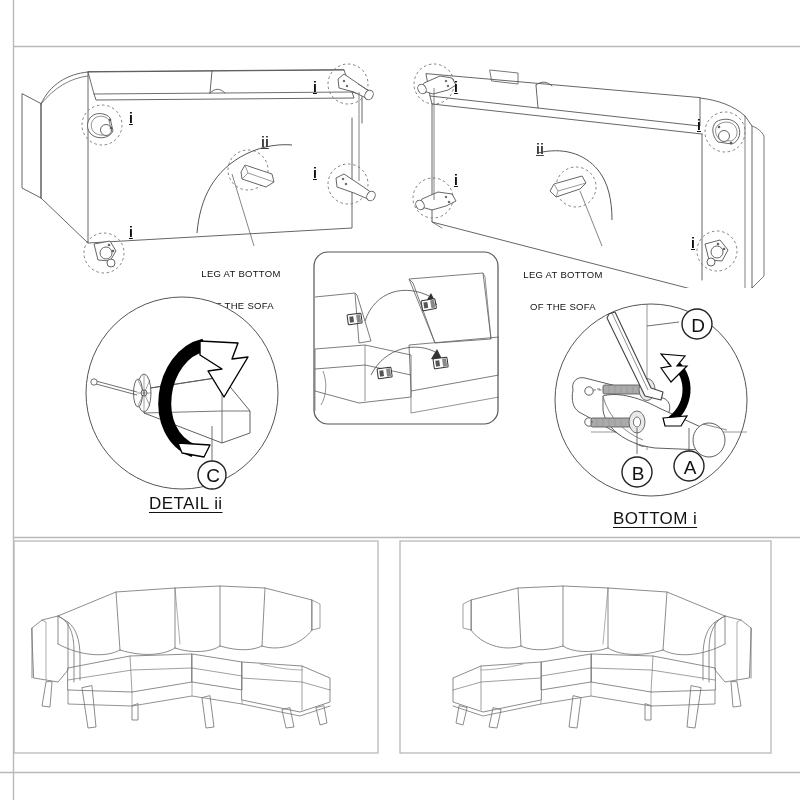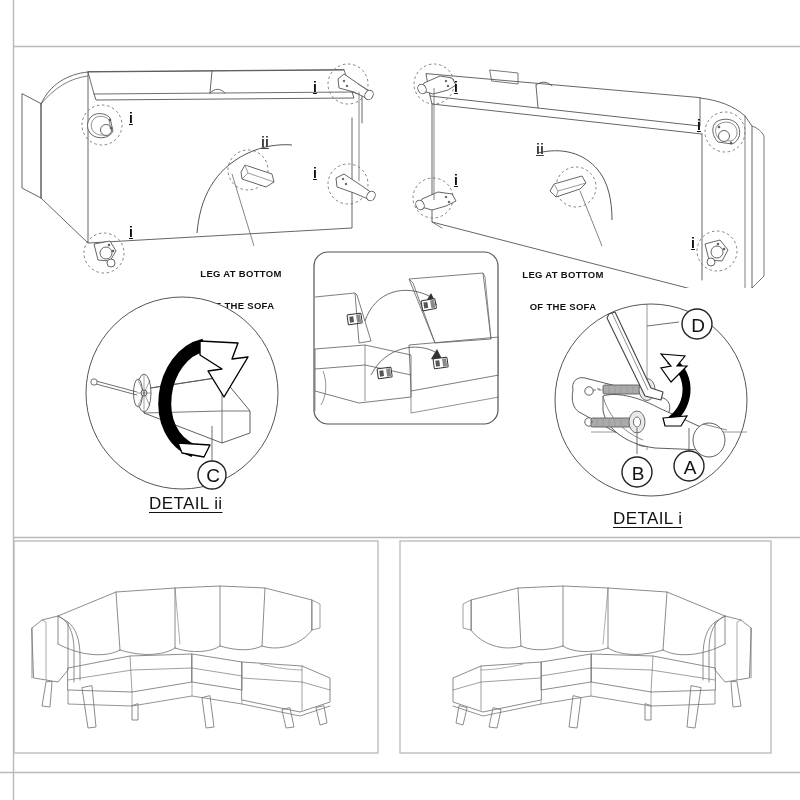--- a/index.html
+++ b/index.html
@@ -29,21 +29,21 @@
     color: #111;
   }
   .callout-ii {
     font-size: 14px;
     font-weight: 700;
     text-decoration: underline;
     color: #404040;
   }
   .legtext {
     font-size: 9.5px;
-    font-weight: 700;
+    font-weight: 400;
     letter-spacing: 0.3px;
     text-align: center;
     color: #111;
   }
   .detail-title {
     font-size: 17px;
     font-weight: 400;
     text-decoration: underline;
     text-underline-offset: 3px;
     color: #111;
@@ -375,21 +375,21 @@
       <line x1="138" y1="128" x2="138" y2="154"></line>
     </g>
     <circle cx="86" cy="172" r="15" fill="#fff" stroke="#222" stroke-width="1.4"></circle>
     <circle cx="138" cy="166" r="15" fill="#fff" stroke="#222" stroke-width="1.4"></circle>
   </svg>
 
   <div class="lbl bubble-letter" style="left:688px;top:315px;width:20px">D</div>
   <div class="lbl bubble-letter" style="left:628px;top:463px;width:20px">B</div>
   <div class="lbl bubble-letter" style="left:680px;top:457px;width:20px">A</div>
 
-  <div class="lbl detail-title" style="left:613px;top:509px">DETAIL i</div>
+  <div class="lbl detail-title" style="left:613px;top:509px">BOTTOM i</div>
 
   <svg class="abs" style="left:313px;top:251px" width="186" height="174" viewBox="0 0 186 174">
     <rect x="1" y="1" width="184" height="172" rx="14" ry="14" fill="#fff" stroke="#555" stroke-width="1.2"></rect>
     <g fill="none" stroke="#666" stroke-width="0.85" stroke-linejoin="round">
 
       <path d="M 2,46 L 42,42 L 46,92 L 58,90"></path>
       <path d="M 42,42 L 44,44 L 58,90"></path>
 
       <path d="M 2,98 L 52,94 L 98,104 L 98,146 L 46,152 L 2,140 Z"></path>
       <path d="M 2,118 L 52,114 L 98,124"></path>

